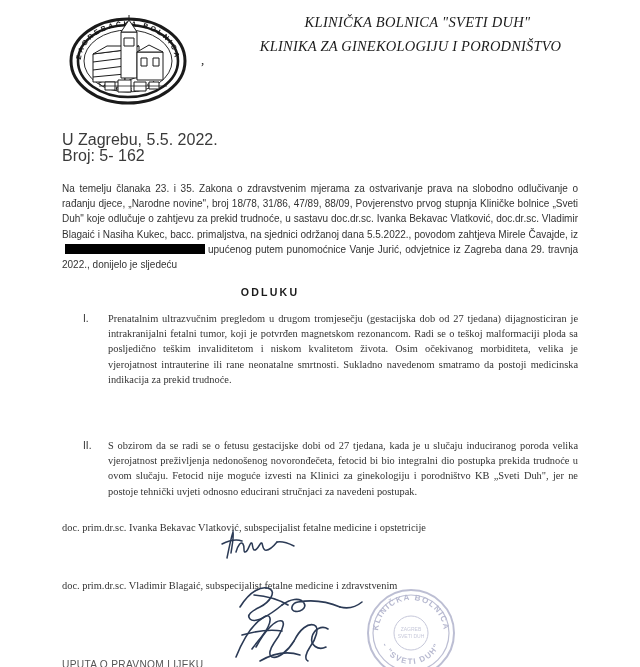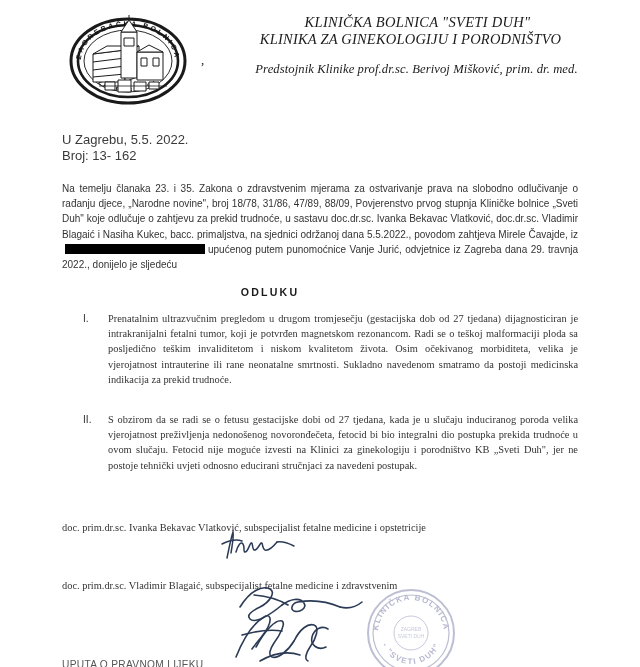--- a/index.html
+++ b/index.html
@@ -42,28 +42,28 @@
     width: 425px;
     text-align: center;
   }
   .hl {
     font-family: "Liberation Serif", serif;
     font-style: italic;
     color: #1a1a1a;
     white-space: nowrap;
   }
   .hl-1 { font-size: 14.5px; letter-spacing: .3px; margin: 6px 0 0 0; }
-  .hl-2 { font-size: 14.5px; letter-spacing: .2px; margin: 0 0 0 -14px; }
+  .hl-2 { font-size: 14.5px; letter-spacing: .2px; margin: 7px 0 0 -14px; }
   .hl-3 { font-size: 12.6px; letter-spacing: .1px; margin: 14px 0 0 -2px; }
 
   
   .meta {
     position: absolute;
     left: 62px; top: 132px;
-    font-size: 13px;
+    font-size: 16px;
     line-height: 16px;
     color: #3a3a3a;
   }
   .meta div { white-space: nowrap; }
 
   
   .intro {
     position: absolute;
     left: 62px; top: 181px;
     width: 516px;
@@ -94,21 +94,21 @@
 
   .clause {
     position: absolute;
     left: 62px;
     width: 516px;
     font-size: 10.4px;
     line-height: 15.2px;
     color: #333;
   }
   .clause-i  { top: 311px; }
-  .clause-ii { top: 412px; }
+  .clause-ii { top: 438px; }
   .clause .num {
     position: absolute;
     left: 21px; top: 0;
     width: 24px;
     font-size: 10.2px;
     color: #333;
   }
   .clause .txt {
     margin-left: 46px;
     text-align: justify;
@@ -196,27 +196,26 @@
         <path d="M36 74 L104 74" stroke-width="0.8"></path>
       </g>
     </svg>
   </div>
 
   <div class="seal-comma">,</div>
 
   <div class="header-lines">
     <p class="hl hl-1">KLINIČKA BOLNICA  "SVETI DUH"</p>
     <p class="hl hl-2">KLINIKA ZA GINEKOLOGIJU I PORODNIŠTVO</p>
-    <p class="hl hl-3">Predstojnik Klinike prof.dr.sc. Berivoj Mišković, prim. dr. med.</p>
   </div>
 </div>
 
 <div class="meta">
   <div>U Zagrebu, 5.5. 2022.</div>
-  <div>Broj: 13- 162</div>
+  <div>Broj: 5- 162</div>
 </div>
 
 <div class="intro"><span>Na temelju članaka 23. i 35. Zakona o zdravstvenim mjerama za ostvarivanje prava na slobodno odlučivanje o rađanju djece, „Narodne novine", broj 18/78, 31/86, 47/89, 88/09, Povjerenstvo prvog stupnja Kliničke bolnice „Sveti Duh" koje odlučuje o zahtjevu za prekid trudnoće, u sastavu doc.dr.sc. Ivanka Bekavac Vlatković, doc.dr.sc. Vladimir Blagaić i  Nasiha Kukec, bacc. primaljstva, na sjednici održanoj dana 5.5.2022., povodom zahtjeva Mirele Čavajde, iz</span><span class="redaction"></span><span>upućenog putem punomoćnice Vanje Jurić, odvjetnice iz Zagreba dana 29. travnja 2022., donijelo je sljedeću</span></div>
 
 <div class="decision-title">ODLUKU</div>
 
 <div class="clause clause-i">
   <span class="num">I.</span>
   <div class="txt">Prenatalnim  ultrazvučnim pregledom u drugom tromjesečju (gestacijska dob od 27 tjedana) dijagnosticiran je intrakranijalni fetalni tumor, koji je potvrđen magnetskom rezonancom. Radi se o teškoj malformaciji ploda sa posljedično teškim invaliditetom i  niskom kvalitetom života. Osim očekivanog morbiditeta, velika je vjerojatnost intrauterine ili rane neonatalne smrtnosti. Sukladno navedenom smatramo da postoji medicinska indikacija za  prekid trudnoće.</div>
 </div>

